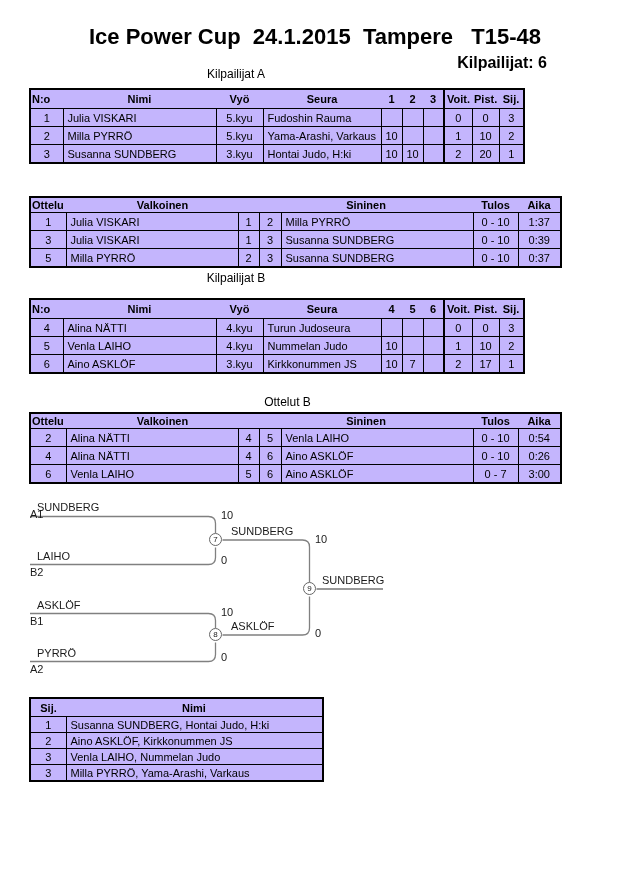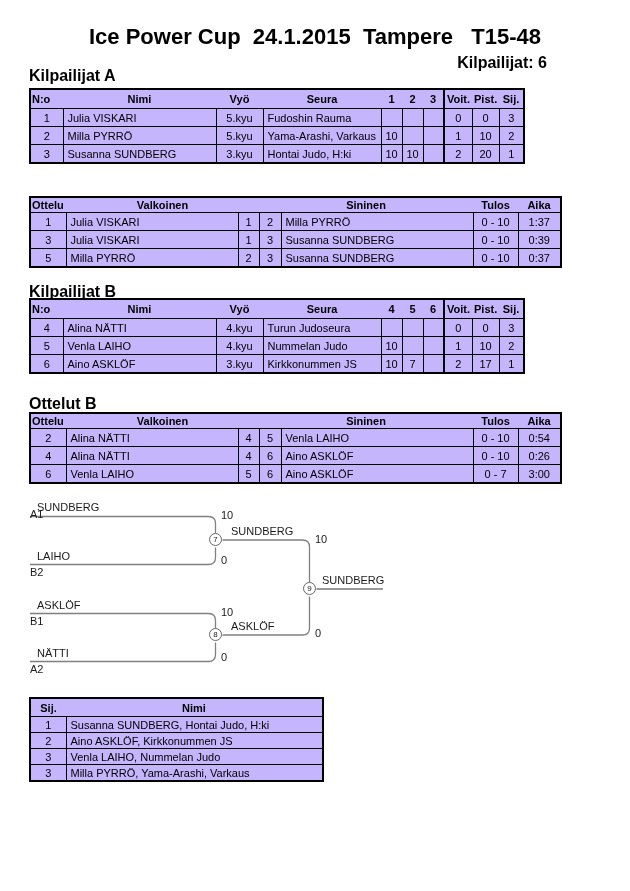--- a/index.html
+++ b/index.html
@@ -1,40 +1,40 @@
 <!DOCTYPE html>
 <html><head>
 <meta charset="utf-8">
 <style>
   html,body{margin:0;padding:0;background:#fff;}
   #page{position:relative;width:571px;height:891px;background:#ffffff;overflow:hidden;
         font-family:"Liberation Sans",sans-serif;color:#000;}
   .title{position:absolute;top:24px;left:0;width:630px;text-align:center;
          font-size:22px;font-weight:bold;white-space:pre;letter-spacing:0px;}
   .participants{position:absolute;top:54px;right:24px;font-size:16px;font-weight:bold;}
-  .sec-h{position:absolute;text-align:left;font-size:16px;font-weight:bold;}
+  .sec-h{position:absolute;text-align:center;font-size:12px;font-weight:normal;}
   .tbl{position:absolute;border-collapse:collapse;table-layout:fixed;background:#c4b5fd;
        border:2px solid #000;font-size:11px;}
   .tbl th{border:0;border-bottom:1px solid #000;padding:0 2px;font-size:11px;
           font-weight:bold;overflow:hidden;white-space:nowrap;}
   .tbl td{border:1px solid #000;padding:0 4px;overflow:hidden;white-space:nowrap;}
   .kil th{height:18px;} .kil td{height:17px;}
   .ott th{height:14px;} .ott td{height:17px;}
   .tul th{height:17px;} .tul td{height:15px;}
   .c{text-align:center;} .l{text-align:left;}
   .thick{border-left:2px solid #000 !important;}
   .hno{text-align:left;padding:0 1px !important;}
   #tbl-ka{left:29px;top:88px;width:494px;}
   #tbl-oa{left:29px;top:196px;width:531px;}
   #tbl-kb{left:29px;top:298px;width:494px;}
   #tbl-ob{left:29px;top:412px;width:531px;}
   #tbl-tu{left:29px;top:697px;width:293px;}
   #h-ka{left:29px;top:67px;width:414px;}
   #h-oa{left:29px;top:181px;width:517px;}
-  #h-kb{left:29px;top:283px;width:414px;}
+  #h-kb{left:29px;top:271px;width:414px;}
   #h-ob{left:29px;top:395px;width:517px;}
   #h-tu{left:29px;top:680px;width:293px;}
   #bracket-svg{position:absolute;left:0;top:0;width:630px;height:891px;pointer-events:none;}
   .blab{position:absolute;font-size:11px;color:#1a1a1a;white-space:nowrap;}
   .bscore{position:absolute;font-size:11px;color:#1a1a1a;}
   .mcircle{position:absolute;width:13px;height:13px;box-sizing:border-box;
            border:1px solid #666;border-radius:50%;background:#fff;font-size:8px;
            display:flex;align-items:center;justify-content:center;color:#1a1a1a;}
 </style>
 </head>
@@ -304,21 +304,21 @@
   <div class="blab" style="left:37px;top:550px">LAIHO</div>
   <div class="blab" style="left:30px;top:566px">B2</div>
   <div class="bscore" style="left:221px;top:554px">0</div>
   <div class="mcircle" style="left:209px;top:533px">7</div>
   <div class="blab" style="left:231px;top:525px">SUNDBERG</div>
   <div class="bscore" style="left:315px;top:533px">10</div>
 
   <div class="blab" style="left:37px;top:599px">ASKLÖF</div>
   <div class="blab" style="left:30px;top:615px">B1</div>
   <div class="bscore" style="left:221px;top:606px">10</div>
-  <div class="blab" style="left:37px;top:647px">NÄTTI</div>
+  <div class="blab" style="left:37px;top:647px">PYRRÖ</div>
   <div class="blab" style="left:30px;top:663px">A2</div>
   <div class="bscore" style="left:221px;top:651px">0</div>
   <div class="mcircle" style="left:209px;top:628px">8</div>
   <div class="blab" style="left:231px;top:620px">ASKLÖF</div>
   <div class="bscore" style="left:315px;top:627px">0</div>
 
   <div class="mcircle" style="left:303px;top:582px">9</div>
   <div class="blab" style="left:322px;top:574px">SUNDBERG</div>
 
   <table class="tbl tul" id="tbl-tu">

